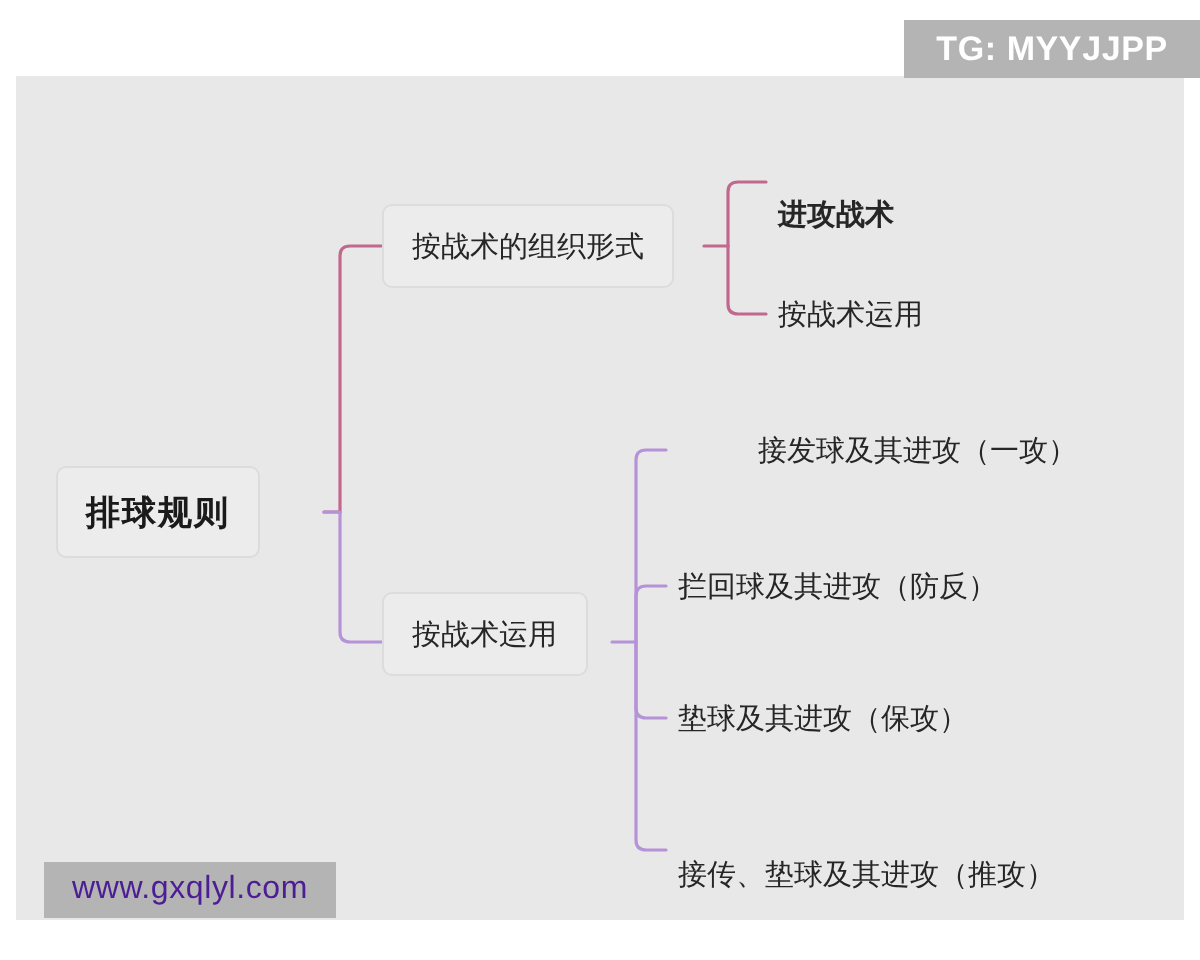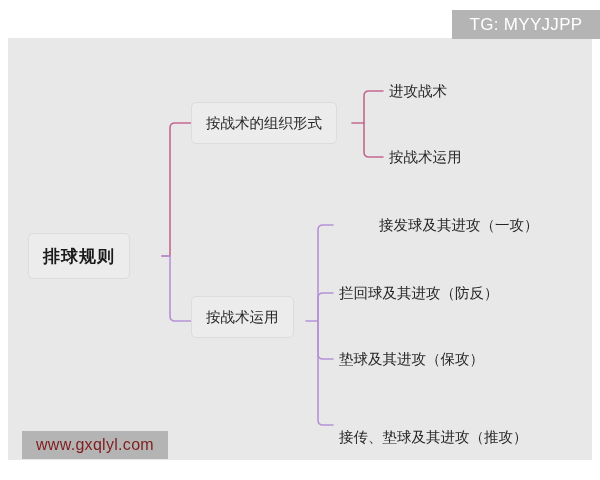--- a/index.html
+++ b/index.html
@@ -79,21 +79,21 @@
   }
 
   .node-leaf {
     font-size: 14.5px;
     height: 26px;
     background: transparent;
     border: none;
     padding: 0;
   }
 
-  .leaf-a1 { left: 389px; top: 78px; }
+  .leaf-a1 { left: 389px; top: 94px; font-weight: bold; }
   .leaf-a2 { left: 389px; top: 144px; }
 
   .leaf-b1 { left: 339px; top: 212px; margin-left: 40px; }
   .leaf-b2 { left: 339px; top: 280px; }
   .leaf-b3 { left: 339px; top: 346px; }
   .leaf-b4 { left: 339px; top: 424px; }
 
   
   .watermark {
     position: absolute;
@@ -166,18 +166,18 @@
 <div class="node node-leaf leaf-b2">
   <span>拦回球及其进攻（防反）</span>
 </div>
 <div class="node node-leaf leaf-b3">
   <span>垫球及其进攻（保攻）</span>
 </div>
 <div class="node node-leaf leaf-b4">
   <span>接传、垫球及其进攻（推攻）</span>
 </div>
 
-<div class="watermark" id="watermark-top" style="background: rgb(180, 180, 180); color: rgb(255, 255, 255);">
+<div class="watermark" id="watermark-top" style="background: rgb(180, 180, 180); color: rgb(255, 255, 255); font-weight: bold;">
   <span>TG: MYYJJPP</span>
 </div>
-<div class="watermark" id="watermark-bottom" style="background: rgb(180, 180, 180); color: #7f1d1d;">
+<div class="watermark" id="watermark-bottom" style="background: rgb(180, 180, 180); color: #4c1d95;">
   <span>www.gxqlyl.com</span>
 </div>
 
 </body></html>

